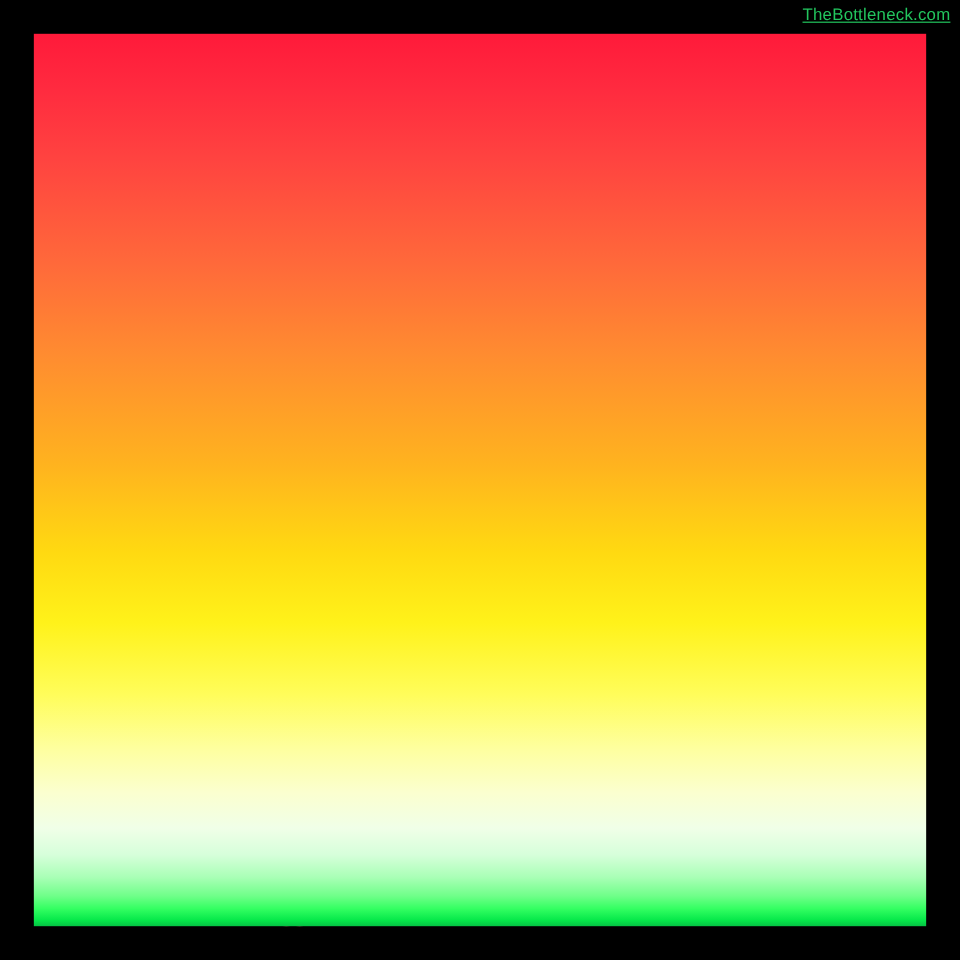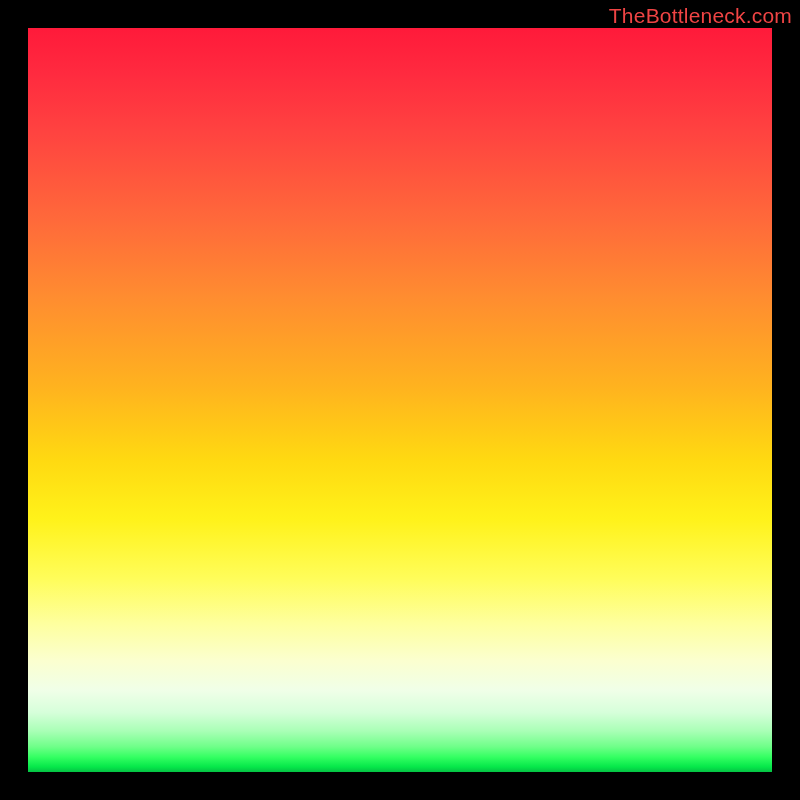--- a/index.html
+++ b/index.html
@@ -47,24 +47,25 @@
       #6fff89 96.6%,
       #34ff62 98%,
       #06e84a 99.3%,
       #05c244 100%
     );
   }
   .watermark {
     position: absolute;
     top: 4px;
     right: 8px;
-    color: #ef4444;
-    font-size: 21px;
+    color: #22c55e;
+    font-size: 14px;
     letter-spacing: 0.2px;
     user-select: none;
+    text-decoration: underline;
   }
   svg { display: block; }
 </style>
 </head>
 <body>
 
 <div class="frame">
 
   <div class="plot-area">
     <div class="gradient"></div>

